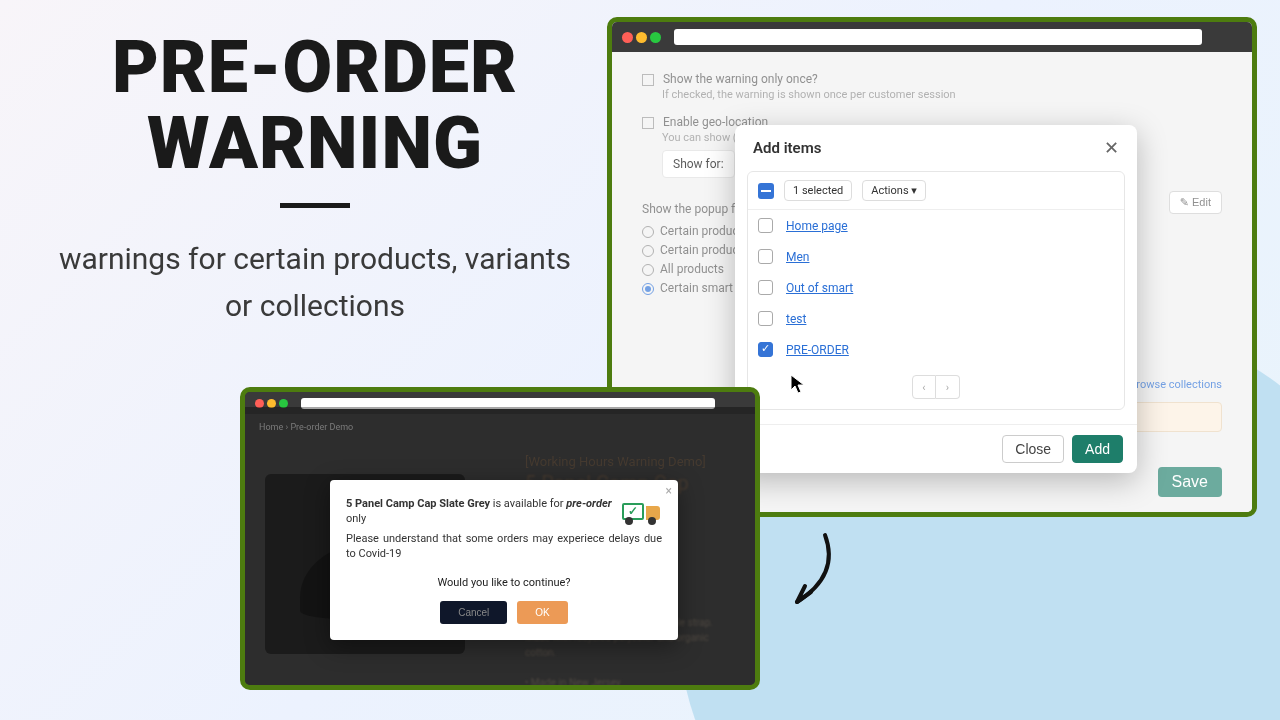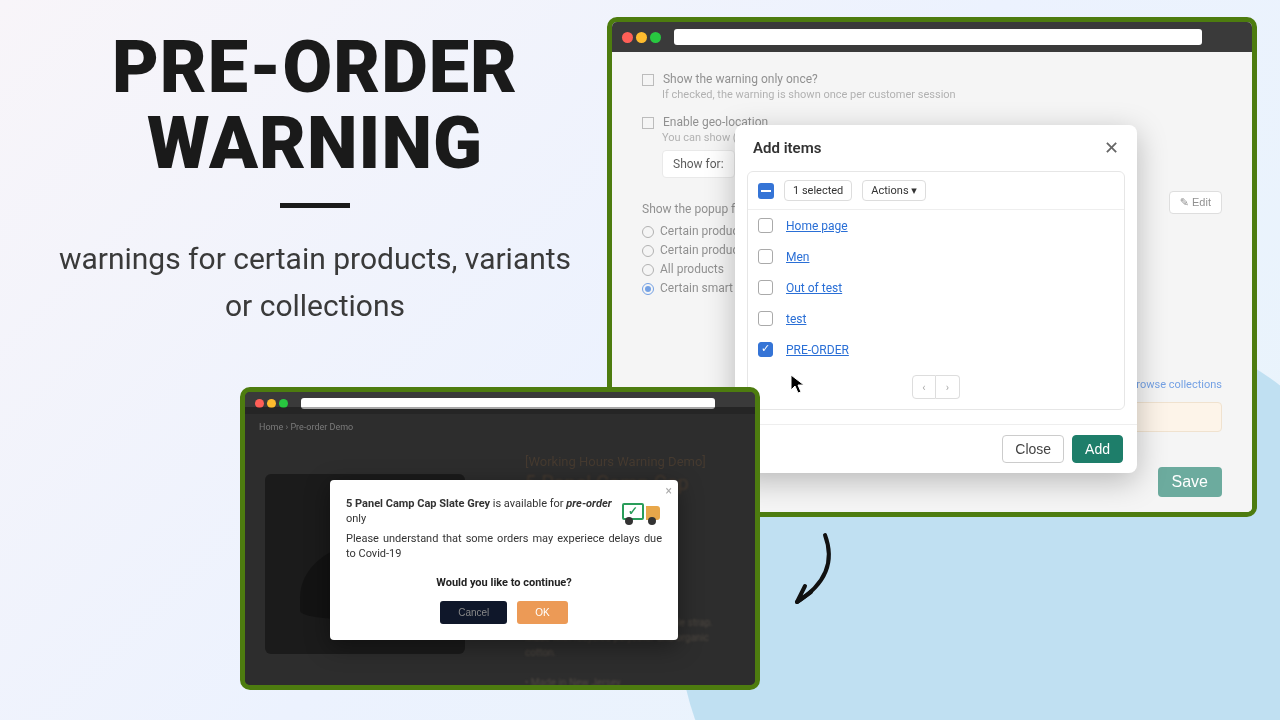--- a/index.html
+++ b/index.html
@@ -78,21 +78,21 @@
 .pmodal-text{font-size:11px;color:#333;line-height:1.4}
 .pmodal-text .l1{margin-bottom:4px}
 .pmodal-text b{font-weight:700}
 .pmodal-text i{font-style:italic;font-weight:700}
 .truck{float:right;width:42px;height:32px;margin-left:8px;position:relative;margin-top:-2px}
 .truck-body{position:absolute;left:2px;bottom:6px;width:22px;height:17px;background:#fff;border:2px solid #2a9d5a;border-radius:2px}
 .truck-body:after{content:"✓";position:absolute;left:4px;top:-1px;color:#2a9d5a;font-size:12px;font-weight:bold}
 .truck-cab{position:absolute;right:2px;bottom:6px;width:14px;height:14px;background:#e8a74a;border-radius:0 3px 3px 0}
 .truck-w{position:absolute;bottom:1px;width:8px;height:8px;background:#333;border-radius:50%}
 .truck-w.w1{left:5px}.truck-w.w2{right:6px}
-.pmodal .q{font-weight:700;font-size:11px;text-align:center;margin-top:14px;color:#222}
+.pmodal .q{font-weight:400;font-size:11px;text-align:center;margin-top:14px;color:#222}
 .pmodal .btns{display:flex;justify-content:center;gap:10px;margin-top:12px}
 .pbtn{border:none;border-radius:3px;padding:6px 18px;font-size:10px;cursor:pointer}
 .pbtn.c{background:#0f172a;color:#888}
 .pbtn.o{background:#ec9a56;color:#fff}
 
 .arrow{position:absolute;left:785px;top:530px;z-index:3}
 .cursor{position:absolute;width:16px;height:22px;z-index:10}
 .cursor svg{width:100%;height:100%}
 </style>
 </head>
@@ -155,21 +155,21 @@
         <div class="list-row">
             <span class="ck"></span>
             <a>Home page</a>
           </div>
         <div class="list-row">
             <span class="ck"></span>
             <a>Men</a>
           </div>
         <div class="list-row">
             <span class="ck"></span>
-            <a>Out of test</a>
+            <a>Out of smart</a>
           </div>
         <div class="list-row">
             <span class="ck"></span>
             <a>test</a>
           </div>
         <div class="list-row">
             <span class="ck on"></span>
             <a>PRE-ORDER</a>
           </div>
         <div class="pager">

